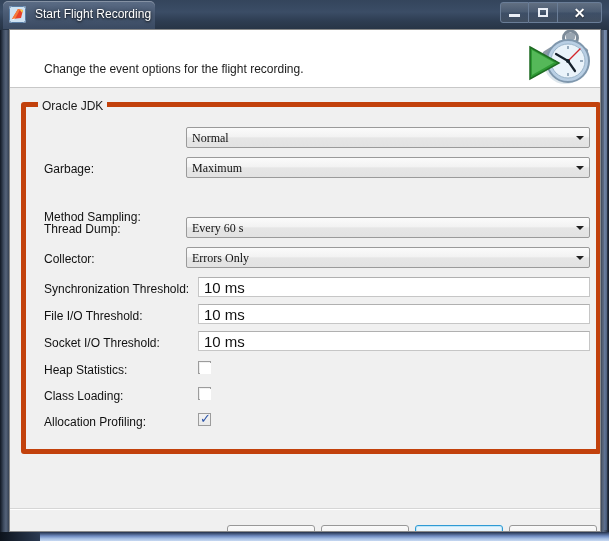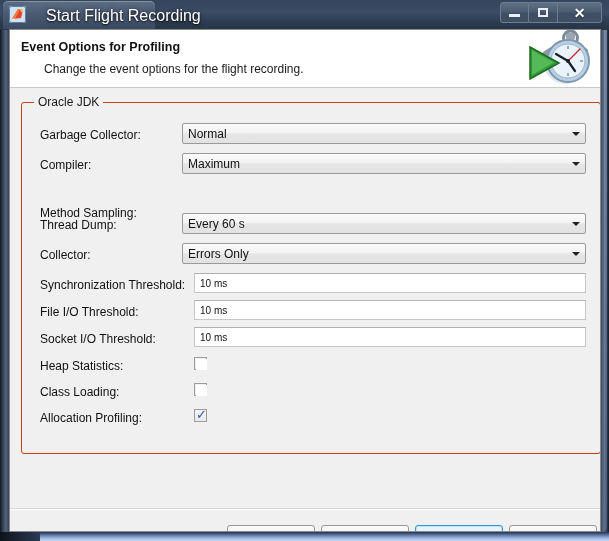--- a/index.html
+++ b/index.html
@@ -70,22 +70,22 @@
     background: linear-gradient(180deg,#5c6d86 0%, #4a5b74 45%, #3a4a62 100%);
     box-shadow: inset 0 1px 0 rgba(255,255,255,0.25);
   }
   #app-icon {
     position: absolute;
     left: 9px; top: 6px;
     width: 17px; height: 17px;
   }
   #title-text {
     position: absolute;
-    left: 46px; top: 7px;
-    font-size: 16px;
+    left: 35px; top: 7px;
+    font-size: 12px;
     color: #ffffff;
     text-shadow: 0 1px 2px rgba(0,0,0,0.75), 0 0 4px rgba(0,0,0,0.5);
     white-space: nowrap;
   }
 
   .caption-buttons {
     position: absolute;
     right: 7px; top: 2px;
     display: flex;
     height: 21px;
@@ -159,21 +159,21 @@
     right: 4px; top: 0px;
     width: 78px; height: 57px;
   }
 
   
   #groupbox {
     position: absolute;
     left: 11px; top: 72px;
     width: 580px;
     height: 352px;
-    border: 1px solid #c2410c;
+    border: 5px solid #c2410c;
     border-radius: 3px;
     box-sizing: border-box;
     background: #f0f0f0;
   }
   #groupbox-label {
     position: absolute;
     left: 12px; top: -8px;
     background: #f0f0f0;
     padding: 0 4px;
     font-size: 12px;
@@ -206,20 +206,21 @@
     border: 1px solid #9a9a9a;
     border-radius: 2px;
     background: linear-gradient(180deg,#fbfbfb 0%, #f2f2f2 48%, #e6e6e6 51%, #e2e2e2 100%);
   }
   .combo-text {
     position: absolute;
     left: 5px; top: 3px;
     font-size: 12px;
     color: #111111;
     white-space: nowrap;
+    font-family: Liberation Serif, serif;
   }
   .combo-arrow-box {
     position: absolute;
     right: 0; top: 0;
     width: 18px; height: 19px;
     display: flex;
     align-items: center;
     justify-content: center;
   }
   .combo-arrow {
@@ -234,21 +235,21 @@
     position: absolute;
     left: 172px;
     top: 2px;
     width: 392px;
     height: 20px;
     box-sizing: border-box;
     border: 1px solid #c6c6c6;
     border-top-color: #b0b0b0;
     background: #ffffff;
     font-family: "Liberation Sans", sans-serif;
-    font-size: 10px;
+    font-size: 15px;
     color: #111111;
     padding: 0 0 0 5px;
     outline: none;
   }
 
   
   .checkbox {
     position: absolute;
     left: 172px;
     top: 5px;
@@ -357,21 +358,20 @@
       </div>
       <div class="cap-btn">
         <div class="cap-close-glyph">✕</div>
       </div>
     </div>
   </div>
 
   <div id="client">
 
     <div id="header">
-      <div id="header-title">Event Options for Profiling</div>
       <div id="header-subtitle">Change the event options for the flight recording.</div>
 
       <svg id="header-icon" viewBox="0 0 78 57">
         <g opacity="0.35">
           <circle cx="47" cy="33" r="21" fill="#9fb6c9"></circle>
         </g>
 
         <rect x="24" y="19" width="13" height="5" rx="2.5" fill="#8e9aa6" transform="rotate(-32 30 21)"></rect>
         <rect x="58" y="16" width="13" height="5" rx="2.5" fill="#8e9aa6" transform="rotate(32 64 18)"></rect>
 
@@ -399,30 +399,29 @@
         <path d="M12 17 L41 33 L12 49 Z" fill="#2f9b35"></path>
         <path d="M12 17 L41 33 L12 49 Z" fill="none" stroke="#1e6b22" stroke-width="1.5"></path>
         <path d="M14 20 L36 32.5 L14 45 Z" fill="#63c266" opacity="0.75"></path>
       </svg>
     </div>
 
     <div id="groupbox">
       <div id="groupbox-label">Oracle JDK</div>
       <div id="fields">
           <div class="field-row" style="top: 18px;">
-            <div class="field-label">Garbage Collector:</div>
             <div class="combo">
               <div class="combo-text">Normal</div>
               <div class="combo-arrow-box">
                 <div class="combo-arrow"></div>
               </div>
             </div>
           </div>
           <div class="field-row" style="top: 48px;">
-            <div class="field-label">Compiler:</div>
+            <div class="field-label">Garbage:</div>
             <div class="combo">
               <div class="combo-text">Maximum</div>
               <div class="combo-arrow-box">
                 <div class="combo-arrow"></div>
               </div>
             </div>
           </div>
           <div class="field-row" style="top: 96px; text-align: right;">
             <div class="field-label">Method Sampling:</div>
           </div>

